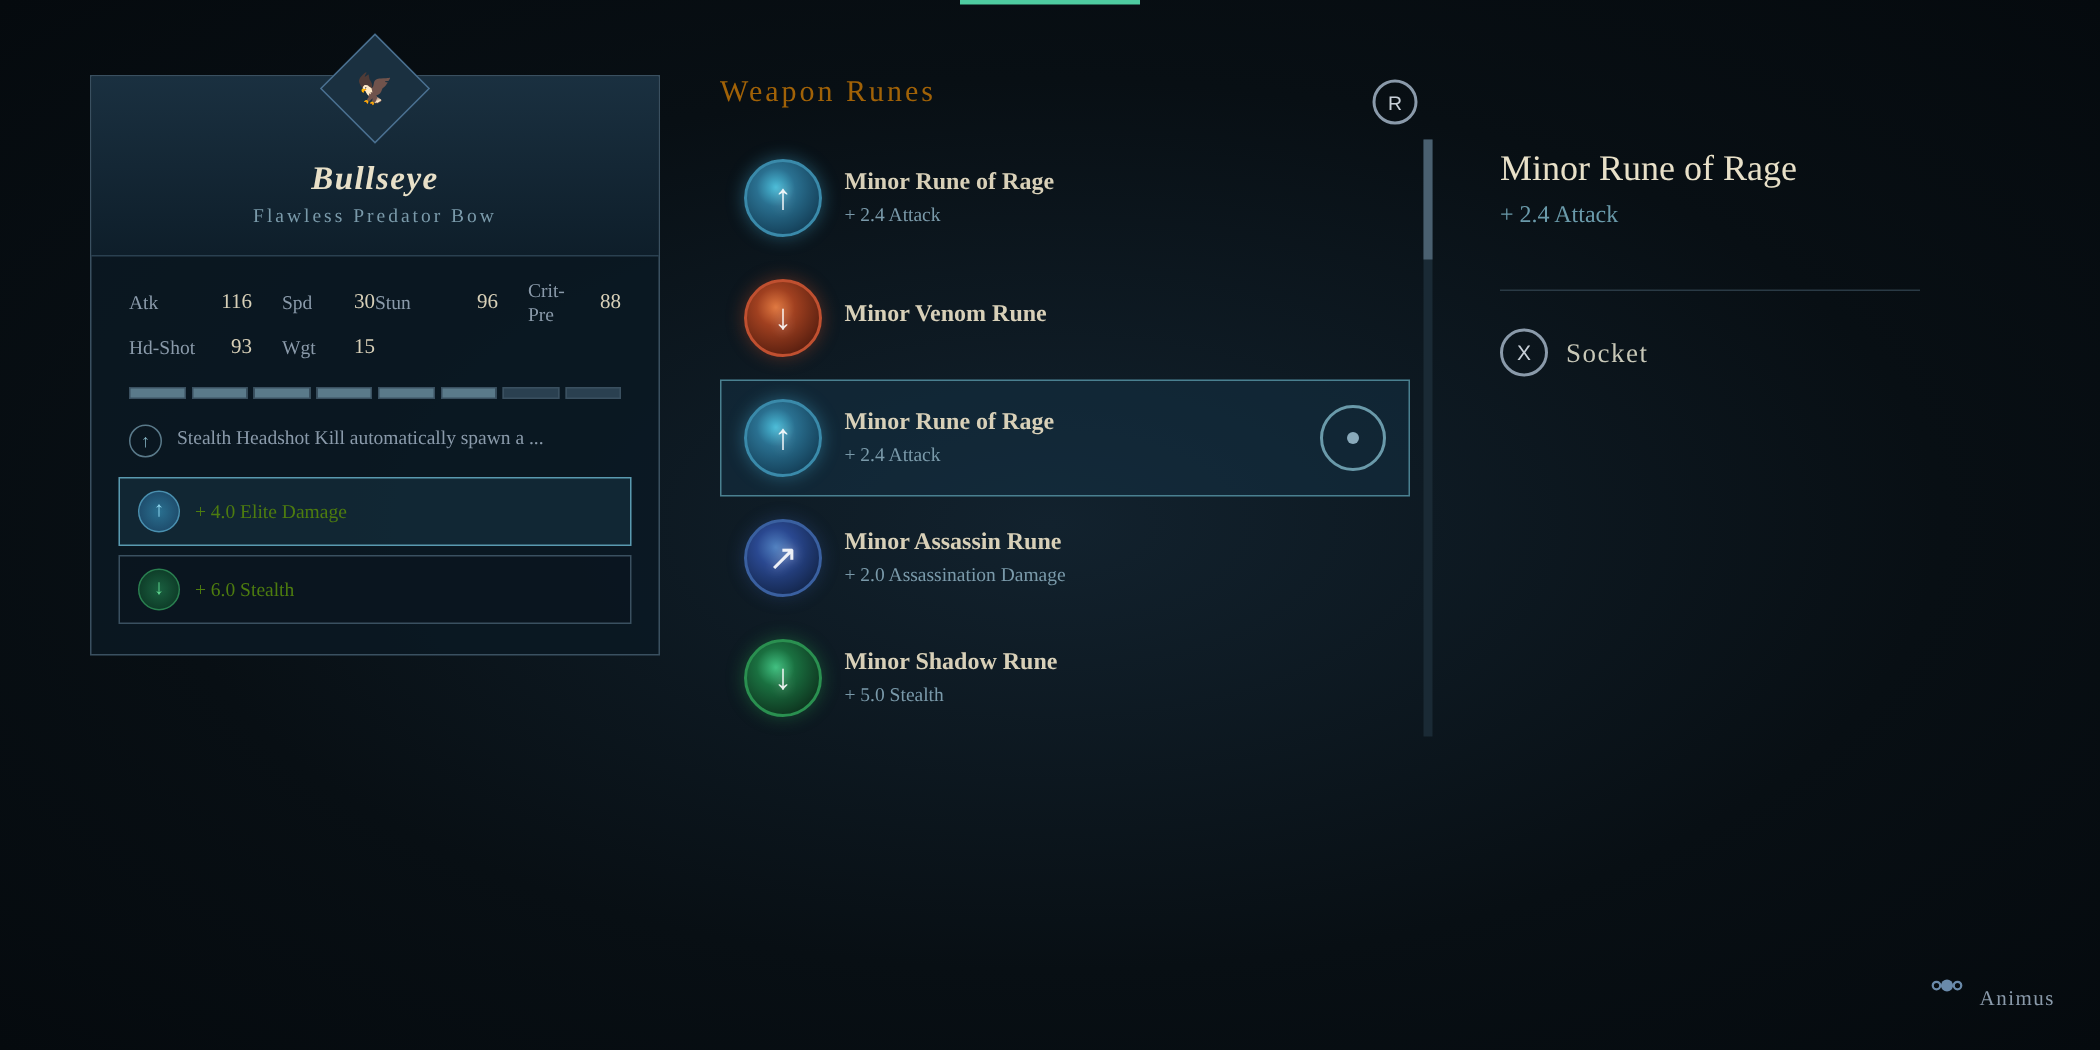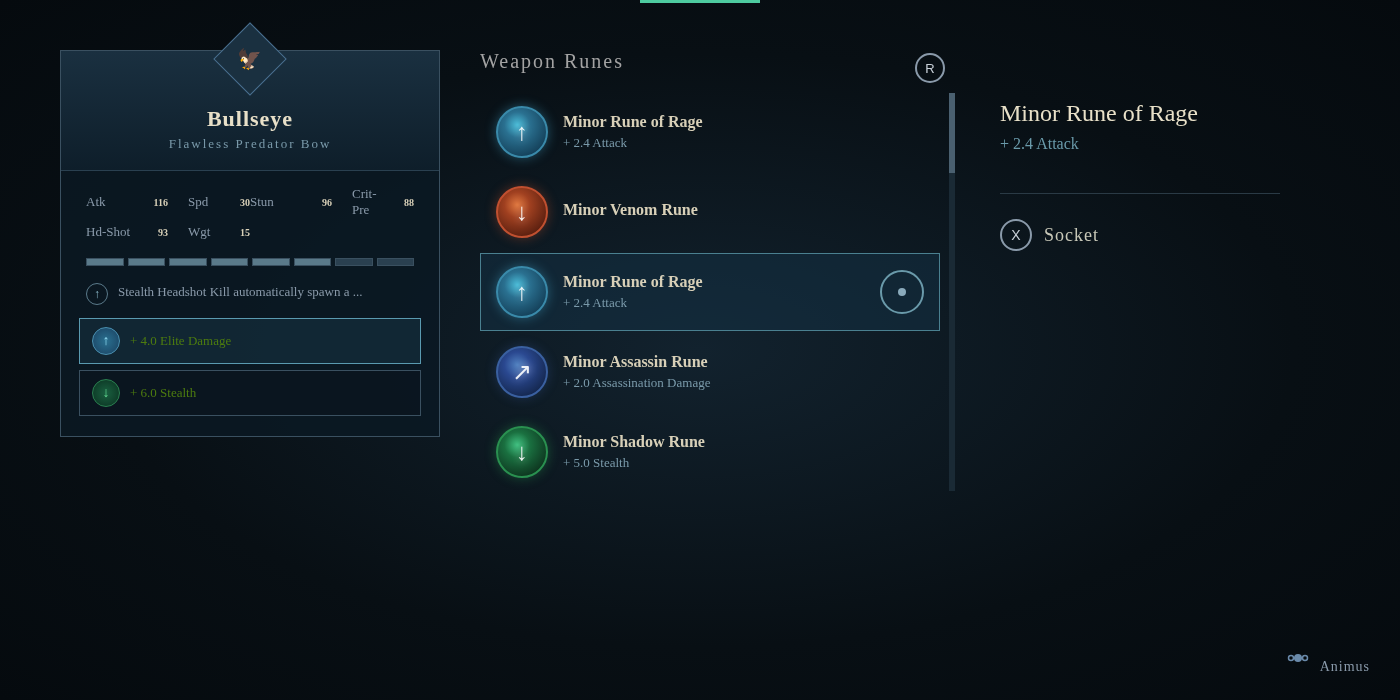--- a/index.html
+++ b/index.html
@@ -97,20 +97,21 @@
       transform: rotate(-45deg);
       color: #8ab0c0;
       font-size: 20px;
     }
 
     .weapon-name {
       font-size: 22px;
       color: #e8e0c8;
       font-weight: bold;
       letter-spacing: 1px;
+      font-style: italic;
     }
 
     .weapon-type {
       font-size: 13px;
       color: #7a9aaa;
       letter-spacing: 2px;
       margin-top: 4px;
     }
 
     .weapon-stats {
@@ -125,23 +126,23 @@
       justify-content: space-between;
       align-items: center;
     }
 
     .stat-label {
       font-size: 13px;
       color: #8a9aaa;
     }
 
     .stat-value {
-      font-size: 10px;
+      font-size: 14px;
       color: #d8d0b8;
-      font-weight: bold;
+      font-weight: normal;
       min-width: 35px;
       text-align: right;
     }
 
     .stat-row-right {
       padding-left: 20px;
     }
 
     
     .progress-bar-container {
@@ -235,21 +236,21 @@
 
     
     .runes-panel {
       width: 460px;
       flex-shrink: 0;
       margin-top: 10px;
     }
 
     .runes-title {
       font-size: 20px;
-      color: #a3a3a3;
+      color: #a16207;
       letter-spacing: 2px;
       margin-bottom: 20px;
       font-weight: normal;
     }
 
     .runes-list {
       display: flex;
       flex-direction: column;
       gap: 2px;
       position: relative;

